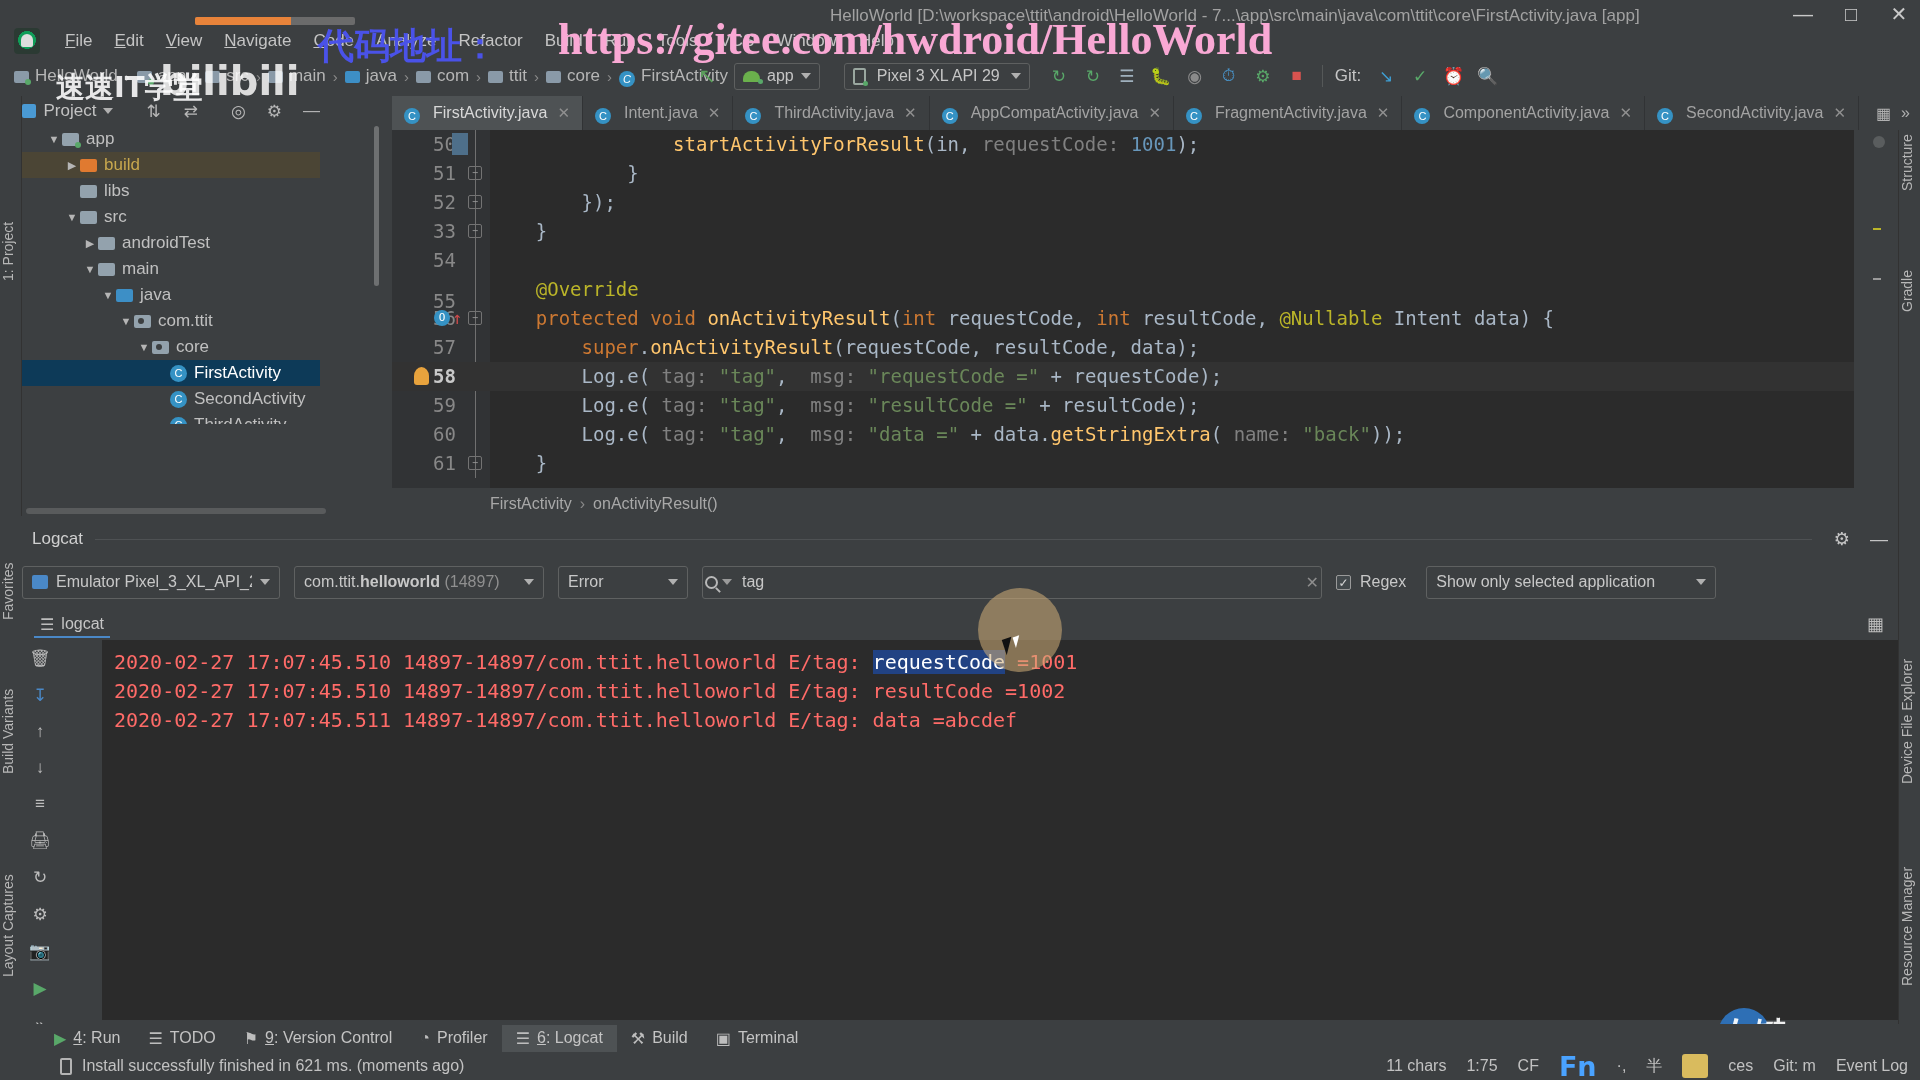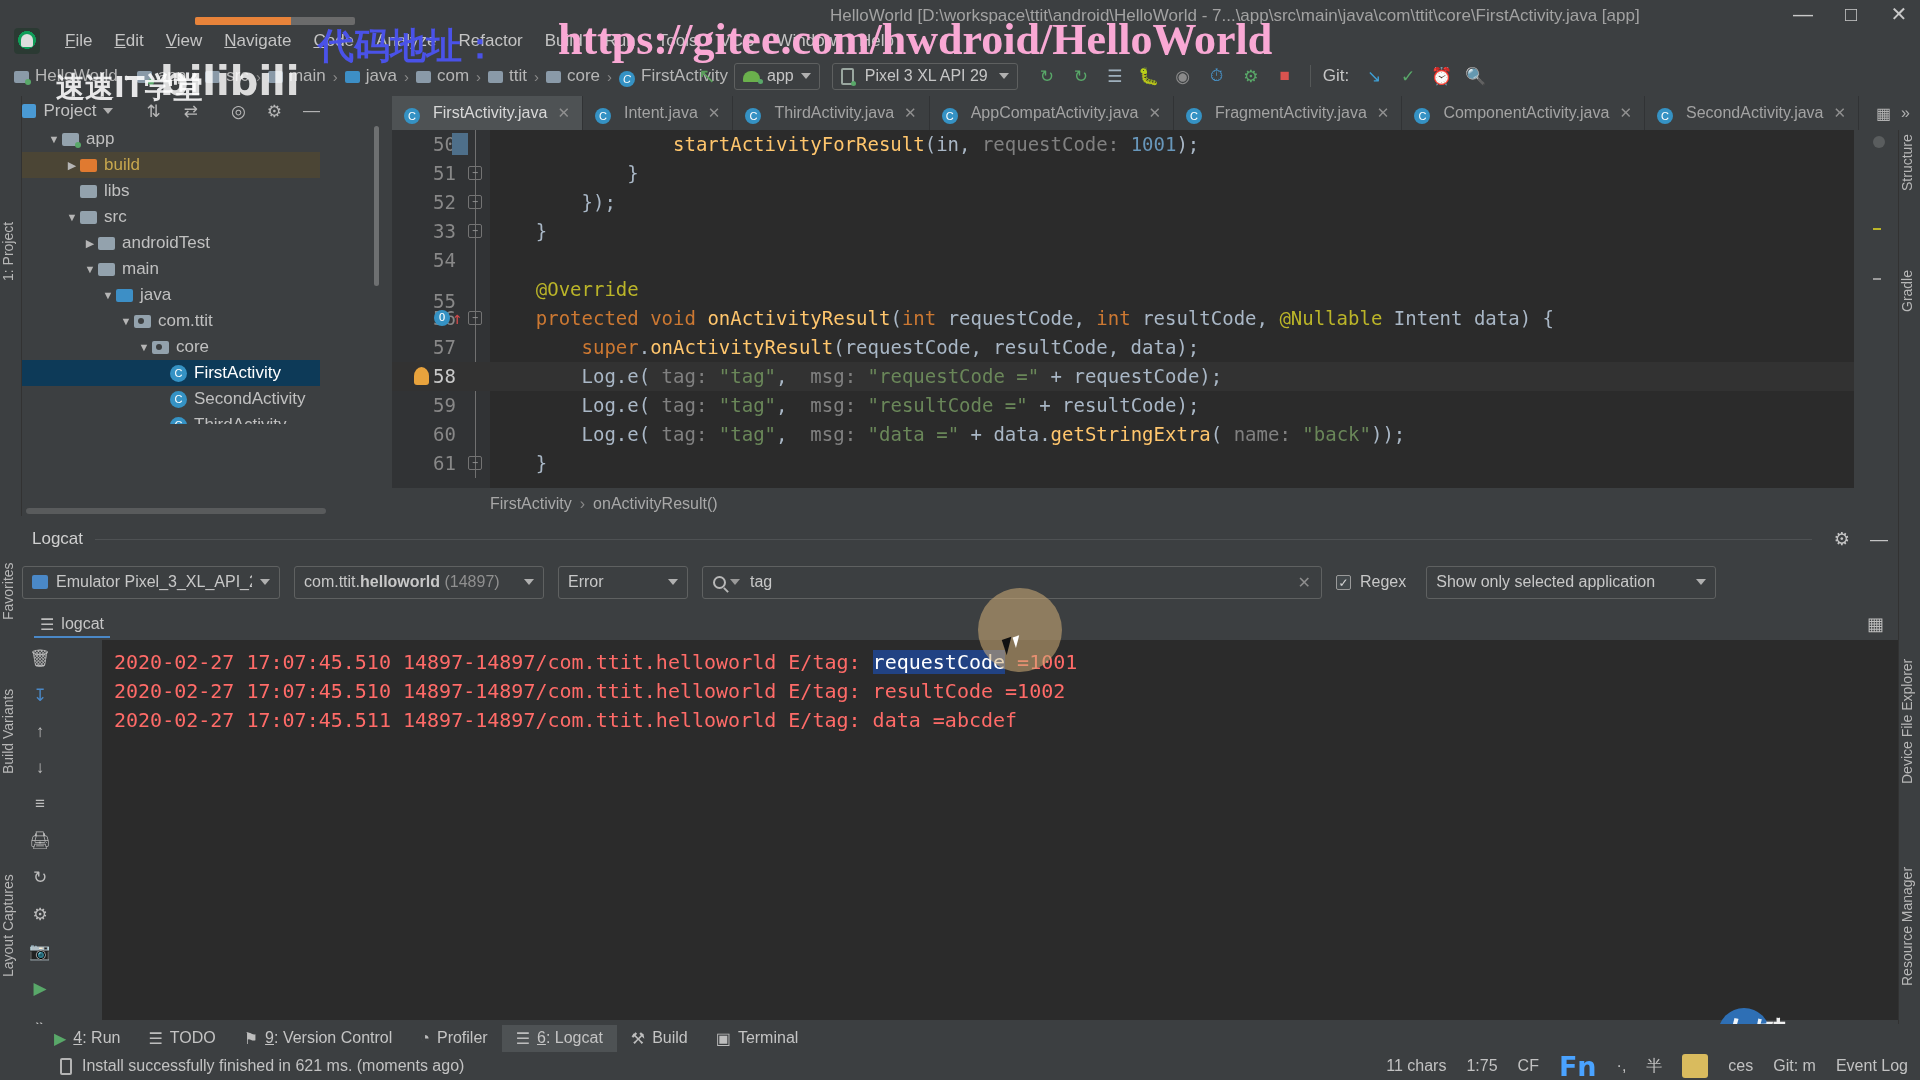--- a/index.html
+++ b/index.html
@@ -176,21 +176,21 @@
   .gutter {
     position: absolute; left: 0; top: 0; width: 98px; height: 358px; background: #313335;
   }
   .cline {
     height: 29px; line-height: 29px; white-space: pre; color: #a9b7c6;
   }
   .lnum {
     position: absolute; left: 0; width: 64px; text-align: right;
     height: 29px; line-height: 29px; color: #888888; font-size: 19px;
   }
-  .lnum.cur { color: #c9c9c9; }
+  .lnum.cur { color: #c9c9c9; font-weight: bold; }
   .kw { color: #cc7832; }
   .fn { color: #ffc66d; }
   .str { color: #6a8759; }
   .num { color: #6897bb; }
   .hint { color: #808080; }
   .ann { color: #bbb529; }
   .curline { position: absolute; left: 0; width: 1495px; height: 29px; background: #323232; }
   .fold {
     position: absolute; left: 76px; width: 14px; height: 14px;
     border: 1px solid #737373; border-radius: 2px; color: #9a9a9a;
@@ -225,21 +225,21 @@
     display: flex; align-items: center; gap: 14px;
   }
   .lcombo {
     height: 33px; border: 1px solid #5f6161; border-radius: 3px; background: #3c3f41;
     display: flex; align-items: center; padding: 0 9px; gap: 8px;
     color: #c8c8c8; font-size: 16px; white-space: nowrap;
   }
   .lcombo .caret { margin-left: auto; }
   .searchbox {
     height: 33px; border: 1px solid #5f6161; border-radius: 3px; background: #3c3f41;
-    display: flex; align-items: center; padding: 0 10px; gap: 10px;
+    display: flex; align-items: center; padding: 0 2px; gap: 10px;
     color: #c8c8c8; font-size: 16px; width: 620px;
   }
   .mag { width: 13px; height: 13px; border: 2px solid #b8b8b8; border-radius: 50%; position: relative; flex: none; }
   .mag::after { content:""; position:absolute; right:-5px; bottom:-4px; width:6px; height:2px; background:#b8b8b8; transform: rotate(45deg); }
   .chk { width: 15px; height: 15px; border: 1px solid #9a9a9a; border-radius: 2px; background: #43494c; color: #d6d6d6; font-size: 12px; line-height: 14px; text-align: center; }
 
   .logcat-tabrow {
     position: absolute; top: 608px; left: 34px; width: 1850px; height: 32px;
     display: flex; align-items: center; gap: 9px; font-size: 16px; color: #c6c6c6;
   }
@@ -411,21 +411,21 @@
         <span>FirstActivity</span>
       </span>
 
     <div class="tb-right">
       <div class="tb-ico" style="color:#5aa05a;font-size:21px;">↖</div>
       <div class="combo" style="margin-left:10px;">
         <span class="droid"></span>
         <span>app</span>
         <span class="caret"></span>
       </div>
-      <div class="combo" style="margin-left:12px;gap:11px;">
+      <div class="combo" style="margin-left:24px;gap:11px;">
         <span class="devic"></span>
         <span>Pixel 3 XL API 29</span>
         <span class="caret"></span>
       </div>
       <div class="tb-ico" style="color:#59a869;margin-left:12px;">↻</div>
       <div class="tb-ico" style="color:#59a869;">↻</div>
       <div class="tb-ico" style="color:#9fb0bd;">☰</div>
       <div class="tb-ico" style="color:#59a869;">🐛</div>
       <div class="tb-ico" style="color:#8a8a8a;">◉</div>
       <div class="tb-ico" style="color:#4a9ad4;">⏱</div>

